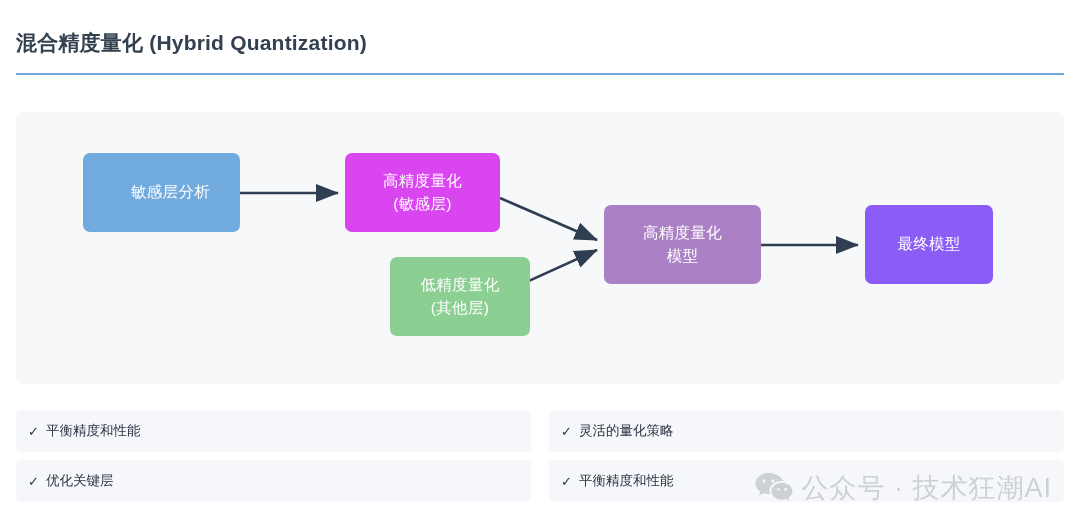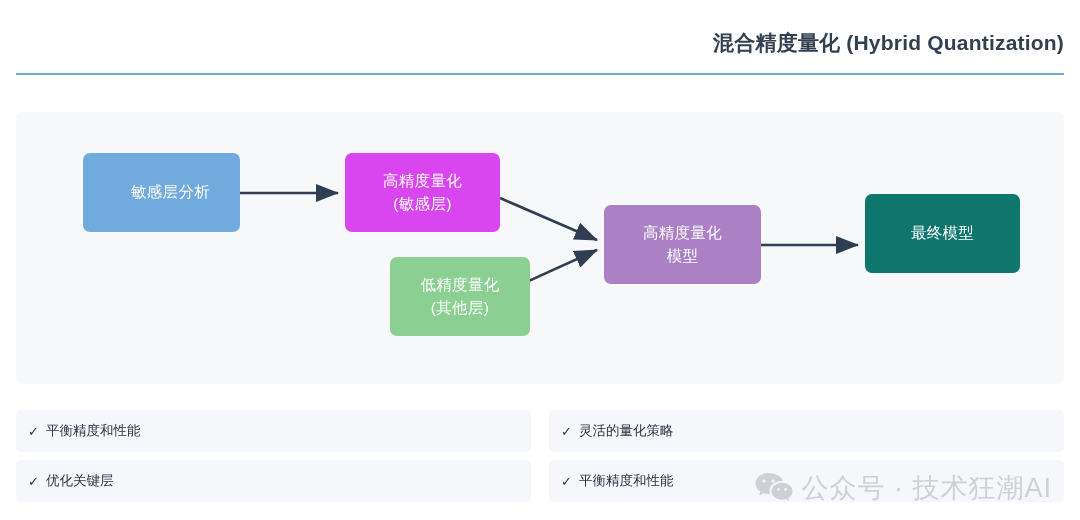--- a/index.html
+++ b/index.html
@@ -12,21 +12,20 @@
     background: #ffffff;
     font-family: "Liberation Sans", "DejaVu Sans", sans-serif;
     color: #33404f;
     overflow: hidden;
     position: relative;
   }
 
   
   .header {
     padding: 30px 16px 12px 16px;
-    text-align: right;
   }
   .page-title {
     font-size: 21px;
     font-weight: bold;
     color: #33404f;
     letter-spacing: 0.2px;
     line-height: 1.2;
     margin: 0;
   }
   .title-rule {
@@ -66,21 +65,21 @@
     letter-spacing: 0.3px;
     box-sizing: border-box;
     padding: 4px;
   }
 
   
   .node-sensitive  { left: 67px;  top: 41px;  width: 157px; height: 79px; background: #71aadd; padding-left: 22px; }
   .node-high       { left: 329px; top: 41px;  width: 155px; height: 79px; background: #d946ef; }
   .node-low        { left: 329px; top: 145px; width: 140px; height: 79px; background: #8bcf92; margin-left: 45px; }
   .node-mixed      { left: 588px; top: 93px;  width: 157px; height: 79px; background: #ab80c4; }
-  .node-final      { left: 849px; top: 82px;  width: 155px; height: 79px; background: #0f766e; }
+  .node-final      { left: 849px; top: 93px;  width: 128px; height: 79px; background: #8b5cf6; }
 
   
   .features {
     position: absolute;
     left: 16px;
     top: 410px;
     width: 1048px;
     display: grid;
     grid-template-columns: 1fr 1fr;
     column-gap: 18px;

